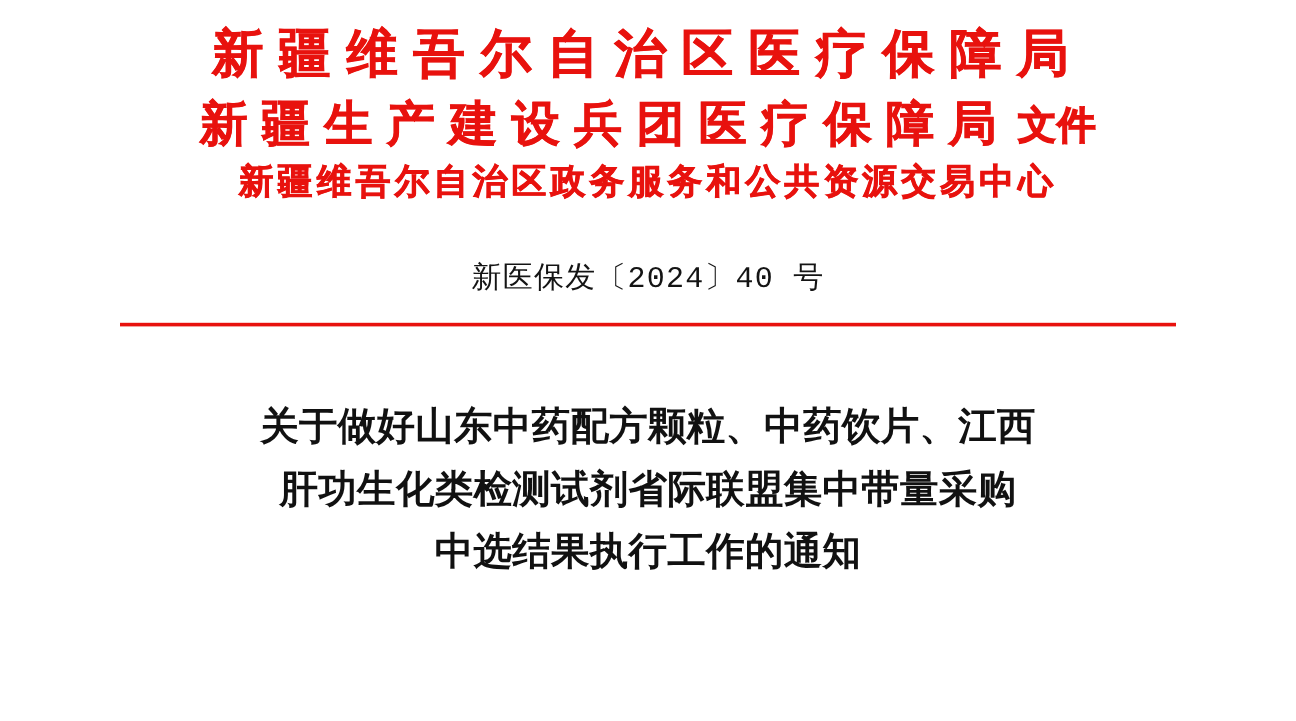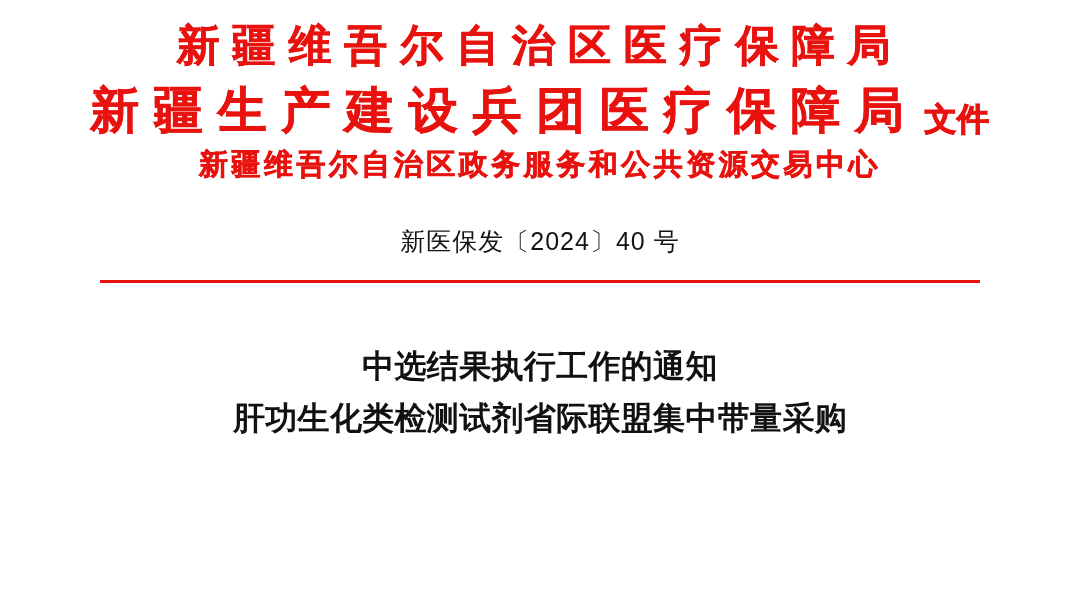--- a/index.html
+++ b/index.html
@@ -20,21 +20,21 @@
     background: #ffffff;
     box-sizing: border-box;
   }
 
   
   .letterhead {
     padding-top: 18px;
   }
   .lh-line {
     display: flex;
-    align-items: flex-end;
+    align-items: center;
     justify-content: center;
     color: #e8120e;
     font-weight: bold;
     white-space: nowrap;
   }
   .lh-line .agency {
     color: #e8120e;
     font-weight: bold;
     letter-spacing: 0.30em;
     font-family: "Liberation Sans", sans-serif;
@@ -48,21 +48,21 @@
   .lh-1 .agency {
     font-size: 43px;
     line-height: 1.28;
   }
 
   
   .lh-2 {
     margin-bottom: 4px;
   }
   .lh-2 .agency {
-    font-size: 49px;
+    font-size: 40px;
     line-height: 1.28;
   }
   .lh-2 .wenjian {
     font-size: 32px;
     color: #e8120e;
     font-weight: bold;
     letter-spacing: 0.02em;
     margin-left: 6px;
     font-family: "Liberation Serif", serif;
     -webkit-text-stroke: 1.1px #e8120e;
@@ -75,21 +75,21 @@
     letter-spacing: 0.12em;
   }
 
   
   .doc-number {
     text-align: center;
     margin-top: 42px;
     font-size: 25px;
     color: #141414;
     letter-spacing: 0.04em;
-    font-family: Liberation Sans, sans-serif;
+    font-family: Liberation Mono, monospace;
   }
 
   
   .red-rule {
     margin: 22px auto 0 auto;
     width: 880px;
     height: 3px;
     background: #e8120e;
   }
 
@@ -129,17 +129,18 @@
       <span class="agency">新疆维吾尔自治区政务服务和公共资源交易中心</span>
     </div>
 
   </div>
 
   <div class="doc-number">新医保发〔2024〕40 号</div>
 
   <div class="red-rule"></div>
 
   <div class="doc-title">
+    <span class="tl">关于做好山东中药配方颗粒、中药饮片、江西</span>
+    <span class="tl">肝功生化类检测试剂省际联盟集中带量采购</span>
     <span class="tl">中选结果执行工作的通知</span>
-    <span class="tl">肝功生化类检测试剂省际联盟集中带量采购</span>
   </div>
 
 </div>
 
 </body></html>

